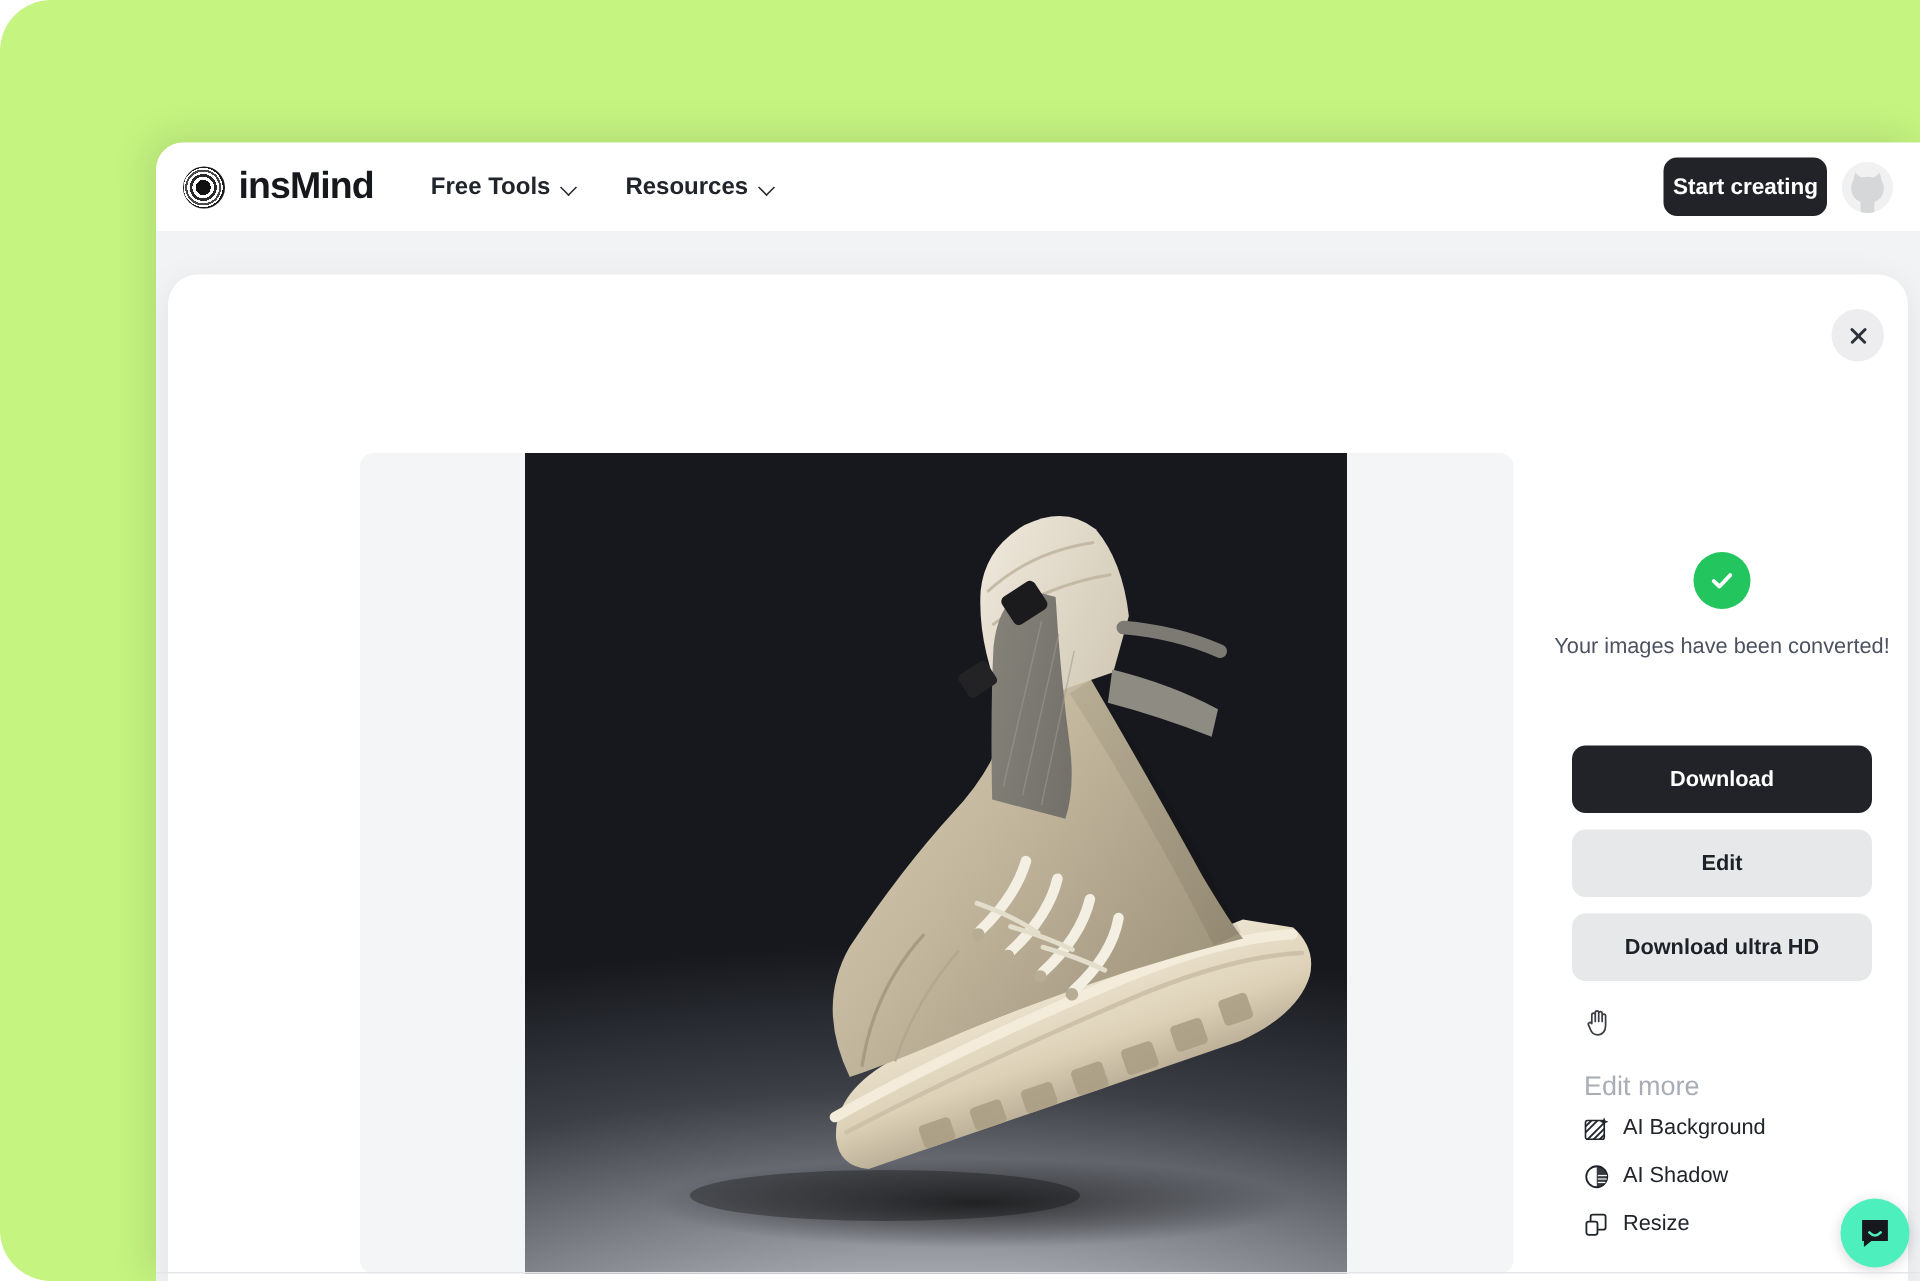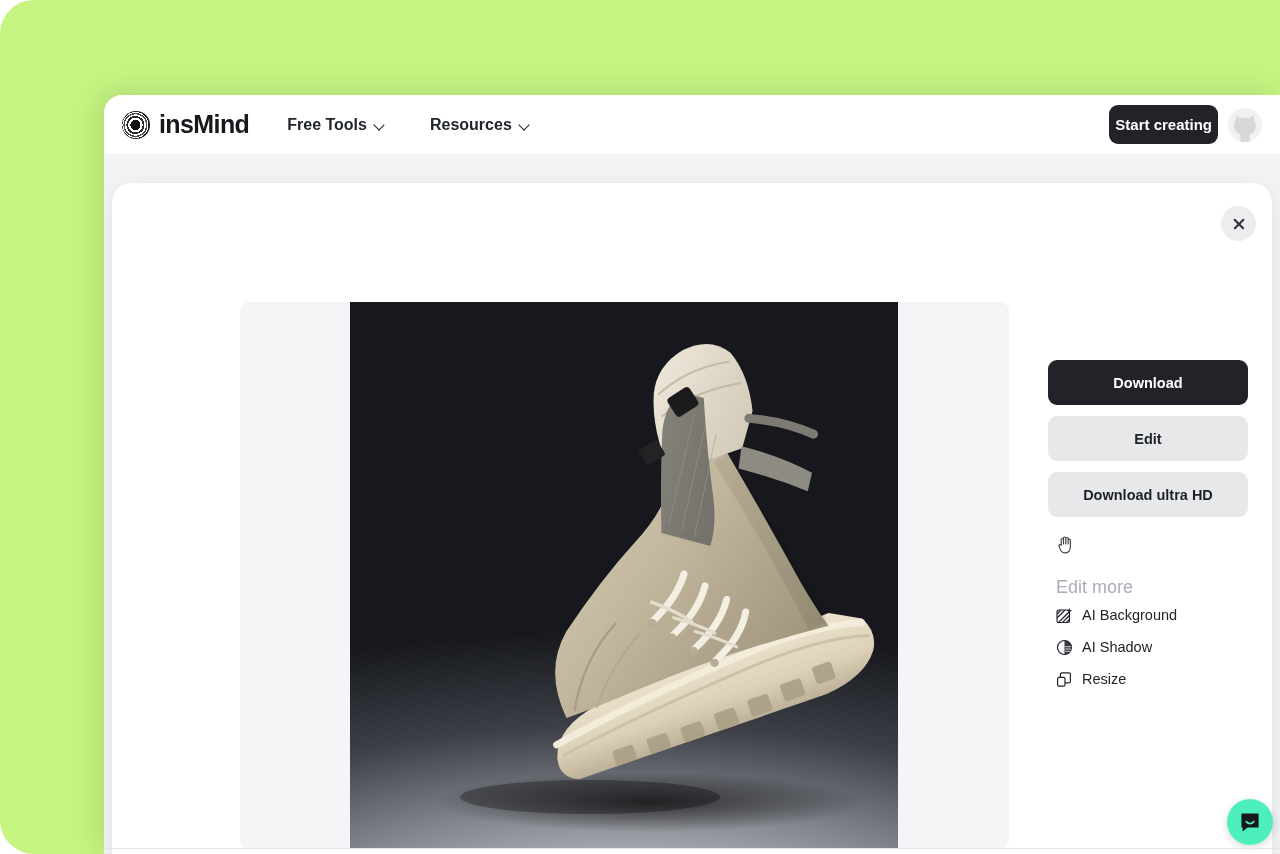--- a/index.html
+++ b/index.html
@@ -71,21 +71,21 @@
   .brand-name {
     font-size: 25px;
     font-weight: 600;
     letter-spacing: -0.6px;
     color: #16181c;
     line-height: 1;
   }
   .nav {
     display: flex;
     align-items: center;
-    gap: 45px;
+    gap: 32px;
     margin-left: 38px;
     text-align: right;
   }
   .nav-item {
     display: flex;
     align-items: center;
     gap: 7px;
     font-size: 16px;
     font-weight: 600;
     color: #20242b;
@@ -475,20 +475,28 @@
               <path d="M388 126 Q420 140 444 162" stroke="#7d7a73" stroke-width="9" fill="none" stroke-linecap="round"></path>
 
               <path d="M356 152 Q382 240 396 344 L376 346 Q362 246 340 156 Z" fill="#000" opacity="0.07"></path>
             </g>
           </svg>
         </div>
       </div>
 
       <div class="panel">
 
+        <div class="success-wrap">
+          <div class="check-circle">
+            <svg width="22" height="22" viewBox="0 0 22 22" aria-hidden="true">
+              <path d="M5.5 11.4 L9.3 15 L16.5 7.4" stroke="#ffffff" stroke-width="2.6" fill="none" stroke-linecap="round" stroke-linejoin="round"></path>
+            </svg>
+          </div>
+          <div class="success-text">Your images have been converted!</div>
+        </div>
 
         <div class="actions">
           <button class="btn btn-primary">Download</button>
           <button class="btn btn-secondary">Edit</button>
           <button class="btn btn-secondary">Download ultra HD</button>
         </div>
 
         <div class="cursor-hand">
           <svg width="20" height="22" viewBox="0 0 20 22" aria-hidden="true">
             <path d="M5.2 12.4 V6.6 a1.15 1.15 0 0 1 2.3 0 V11

